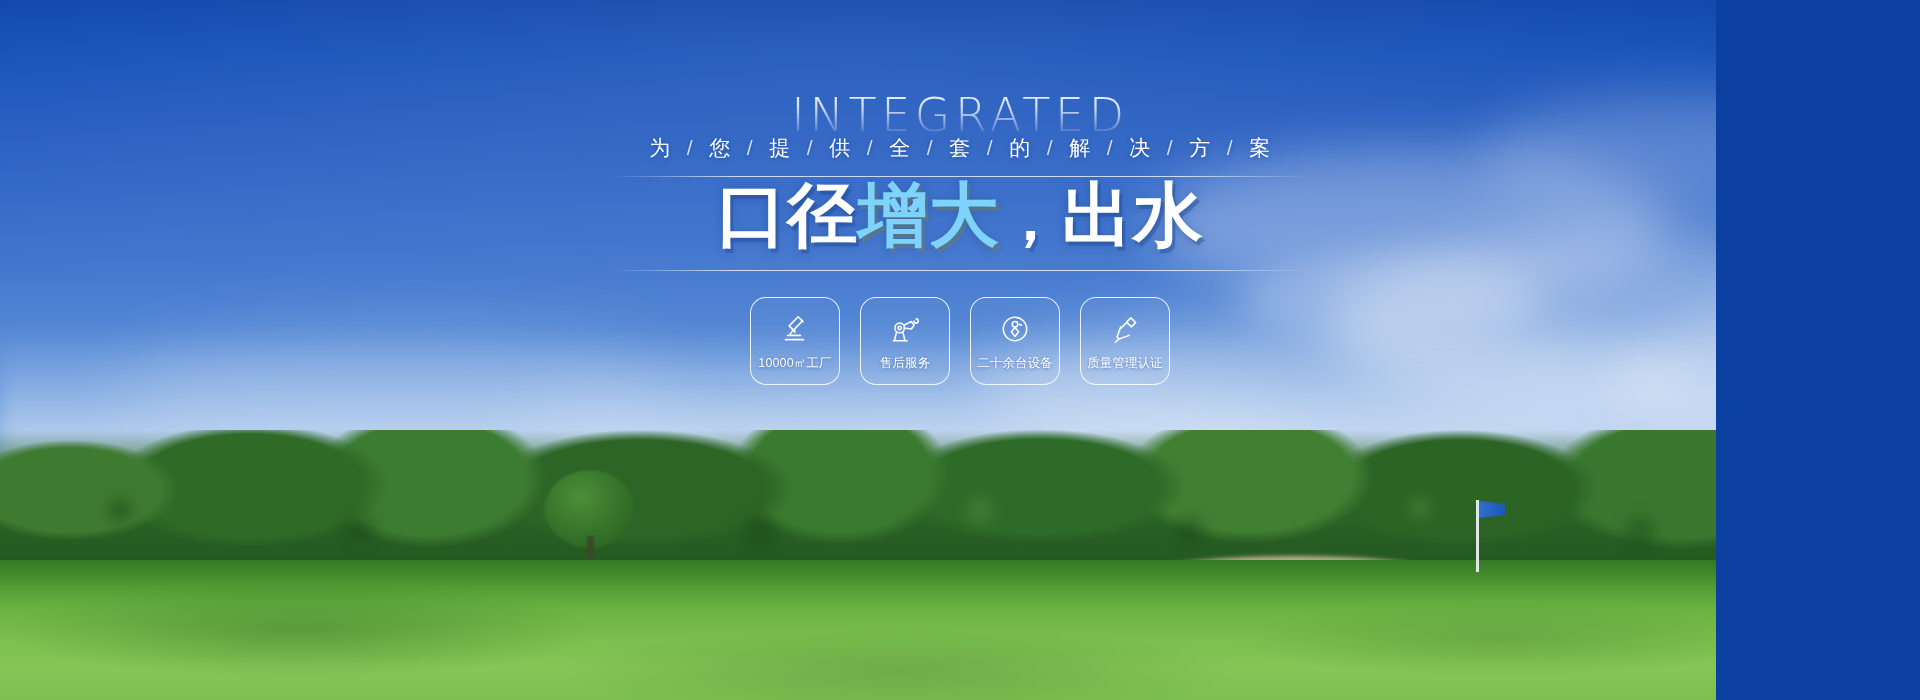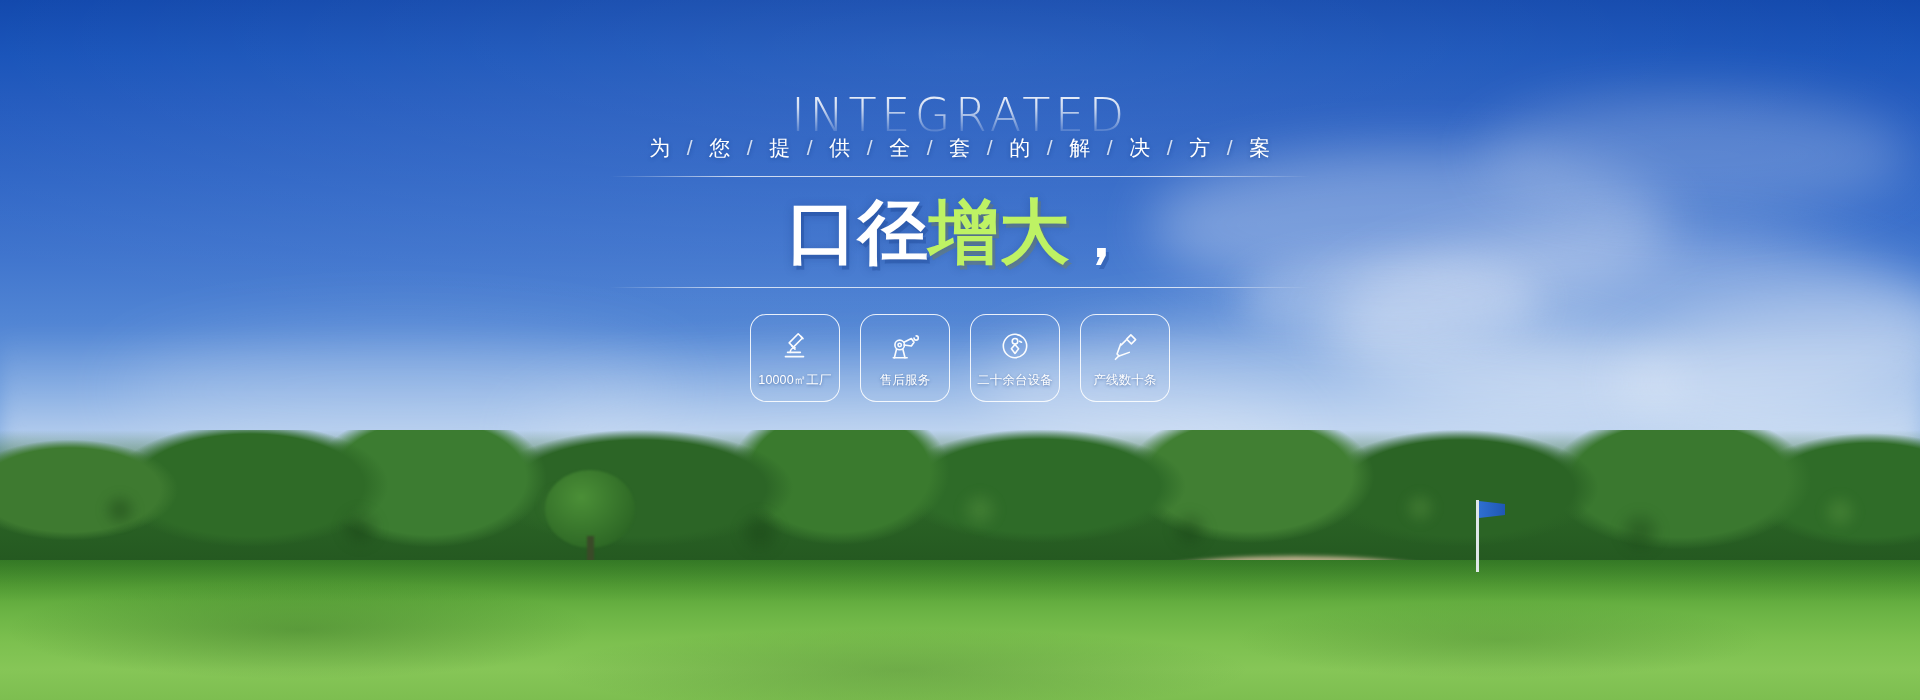--- a/index.html
+++ b/index.html
@@ -1,19 +1,19 @@
 <!DOCTYPE html>
 <html><head>
 <meta charset="utf-8">
 <style>
   * { margin:0; padding:0; box-sizing:border-box; }
   html,body { width:1920px; height:700px; overflow:hidden; background:#0b3fa0; }
   body { font-family:"Liberation Sans","DejaVu Sans",sans-serif; }
 
-  .banner { position:relative; width:1920px; height:700px; overflow:hidden; }
+  .banner { position:relative; width:1716px; height:700px; overflow:hidden; }
 
   
   .sky {
     position:absolute; left:0; top:0; width:1920px; height:700px;
     background:
       linear-gradient(180deg,
         #0c44ab 0%,
         #1450b8 8%,
         #2159be 16%,
         #2f66c6 26%,
@@ -151,31 +151,31 @@
   .slash-row .sl { width:26px; text-align:center; color:rgba(255,255,255,.78); font-weight:300; }
 
   .rule {
     width:700px; height:1px; margin-top:14px;
     background:linear-gradient(90deg, rgba(255,255,255,0) 0%, rgba(255,255,255,.75) 18%, rgba(255,255,255,.75) 82%, rgba(255,255,255,0) 100%);
   }
   .rule.rule-2 { margin-top:16px; }
 
   
   .headline {
-    margin-top:18px;
+    margin-top:1px;
     font-family:"DejaVu Sans","Liberation Sans",sans-serif;
     font-size:70px; font-weight:700; letter-spacing:.01em; line-height:1.08;
     white-space:nowrap; display:flex; align-items:baseline;
   }
   .headline .w {
     color:#ffffff;
     text-shadow:3px 4px 0 rgba(30,72,150,.38), 0 2px 10px rgba(16,52,120,.35);
   }
   .headline .y {
-    color:#bef264;
+    color:#7dd3fc;
     text-shadow:3px 4px 0 rgba(150,140,30,.30), 0 2px 10px rgba(16,52,120,.30);
   }
   .headline .comma {
     color:#ffffff; font-size:62px;
     text-shadow:3px 4px 0 rgba(30,72,150,.38);
   }
 
   
   .badges { margin-top:26px; display:flex; gap:20px; }
   .badge {
@@ -251,20 +251,21 @@
         <span class="sl">/</span>
         <span class="ch">案</span>
       </div>
 
     <div class="rule"></div>
 
     <div class="headline" id="headline">
         <span class="w">口径</span>
         <span class="y">增大</span>
         <span class="comma">，</span>
+        <span class="w">出水</span>
       </div>
 
     <div class="rule rule-2"></div>
 
     <div class="badges" id="badges">
         <div class="badge">
           <span class="ic">
             <svg viewBox="0 0 32 32" fill="none" stroke="#fff" stroke-width="1.5" stroke-linecap="round" stroke-linejoin="round">
               <path d="M19 4.5l4 4-8.5 8.5-4-4z"></path>
               <path d="M13 16l3 3"></path>
@@ -303,18 +304,18 @@
         </div>
         <div class="badge">
           <span class="ic">
             <svg viewBox="0 0 32 32" fill="none" stroke="#fff" stroke-width="1.5" stroke-linecap="round" stroke-linejoin="round">
               <path d="M21.5 5.5l4.5 4.5-4 4-4.5-4.5z"></path>
               <path d="M17 10.5l-4.5 4.5"></path>
               <path d="M12 14l-3.5 9.5 2 2L20 22"></path>
               <path d="M10 25.5l-3 3"></path>
             </svg>
           </span>
-          <span class="lb">产线数十条</span>
+          <span class="lb">质量管理认证</span>
         </div>
       </div>
 
   </div>
 </div>
 
 </body></html>

